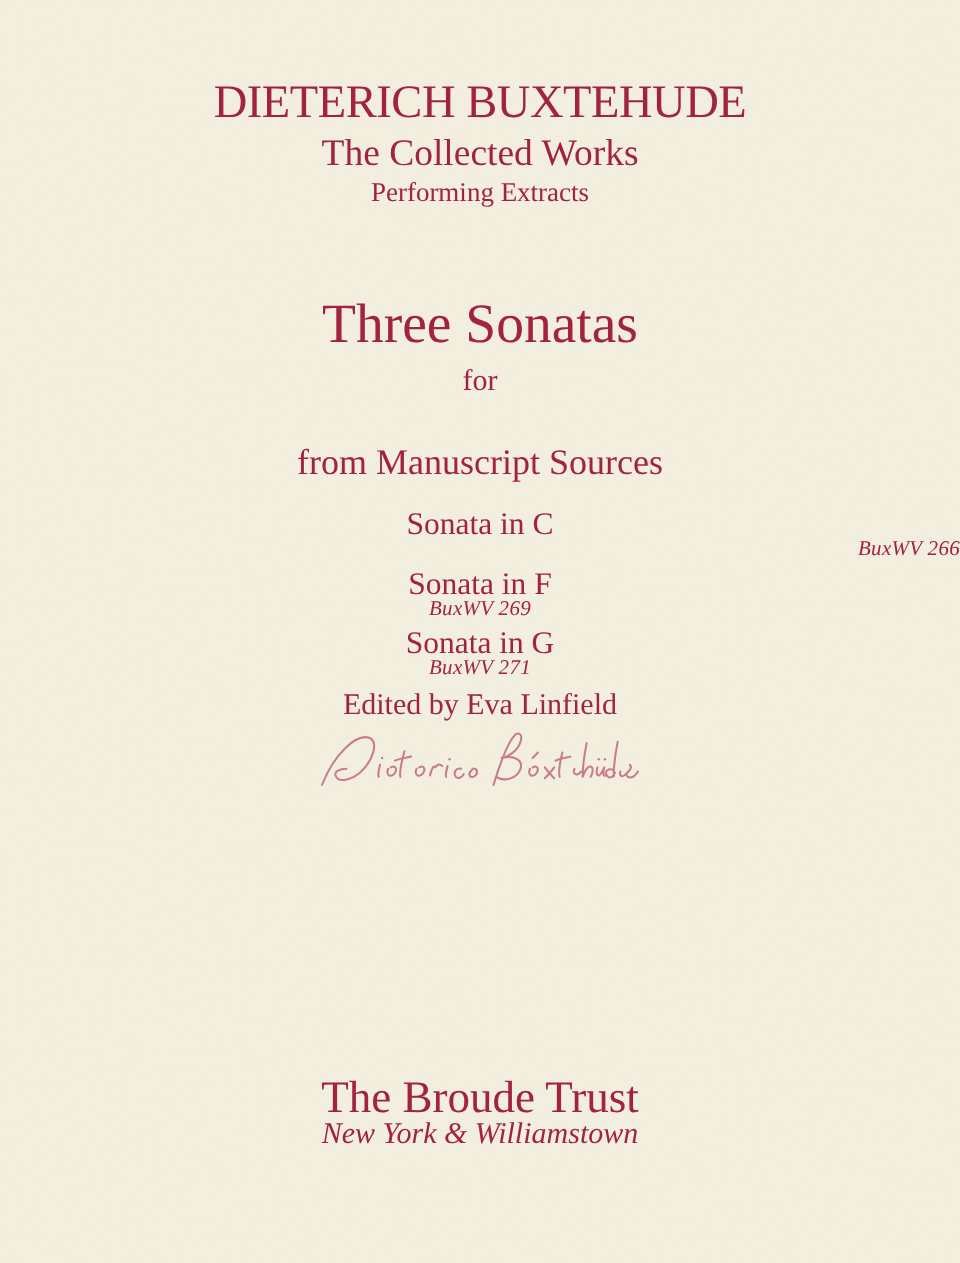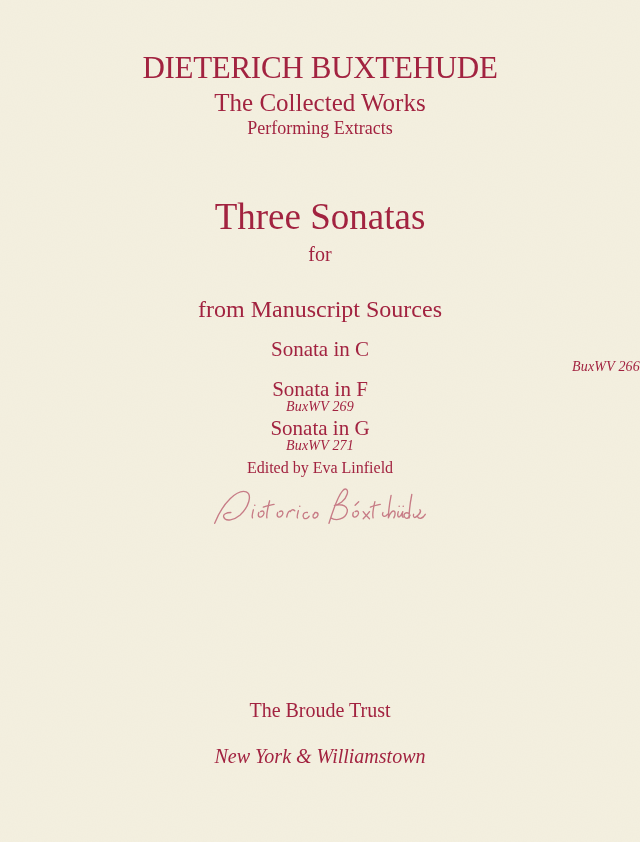--- a/index.html
+++ b/index.html
@@ -70,32 +70,32 @@
     letter-spacing: 0.2px;
   }
   .s1n { top: 338px; }
   .s1c { top: 360px; text-align: right; }
   .s2n { top: 378px; }
   .s2c { top: 400px; }
   .s3n { top: 417px; }
   .s3c { top: 439px; }
   .editor {
     top: 460px;
-    font-size: 16px;
+    font-size: 20px;
   }
   .signature-wrap {
     position: absolute;
     top: 486px;
     left: 0;
     width: 640px;
     text-align: center;
   }
   .publisher {
-    top: 700px;
-    font-size: 20px;
+    top: 716px;
+    font-size: 30px;
   }
   .location {
     top: 746px;
     font-size: 20px;
     font-style: italic;
   }
 </style>
 </head>
 <body>
 

